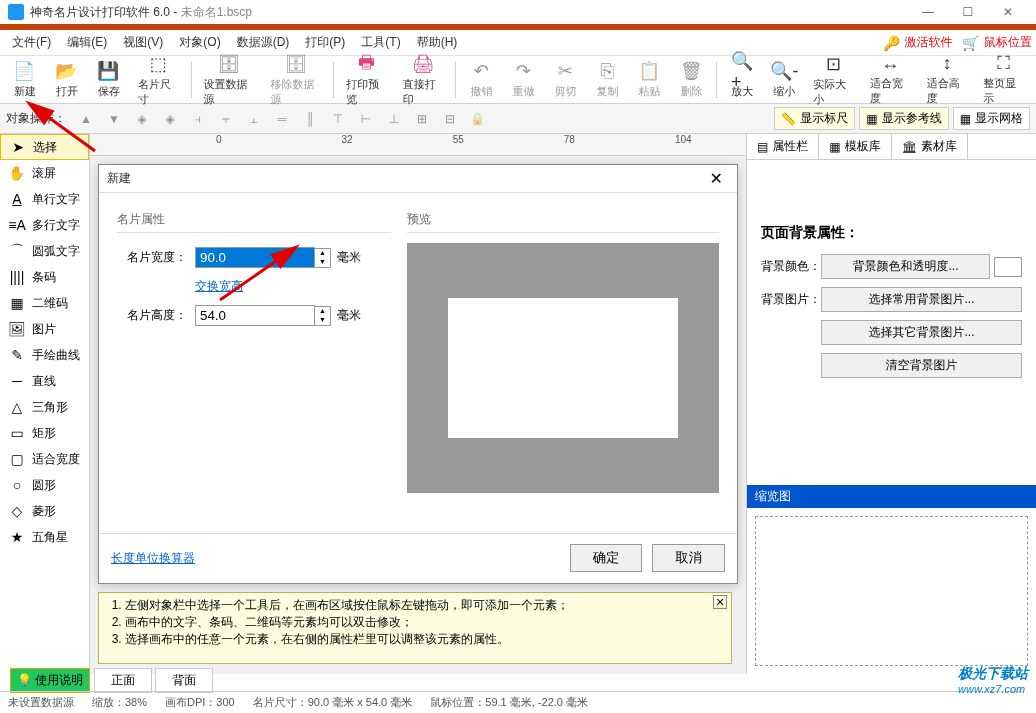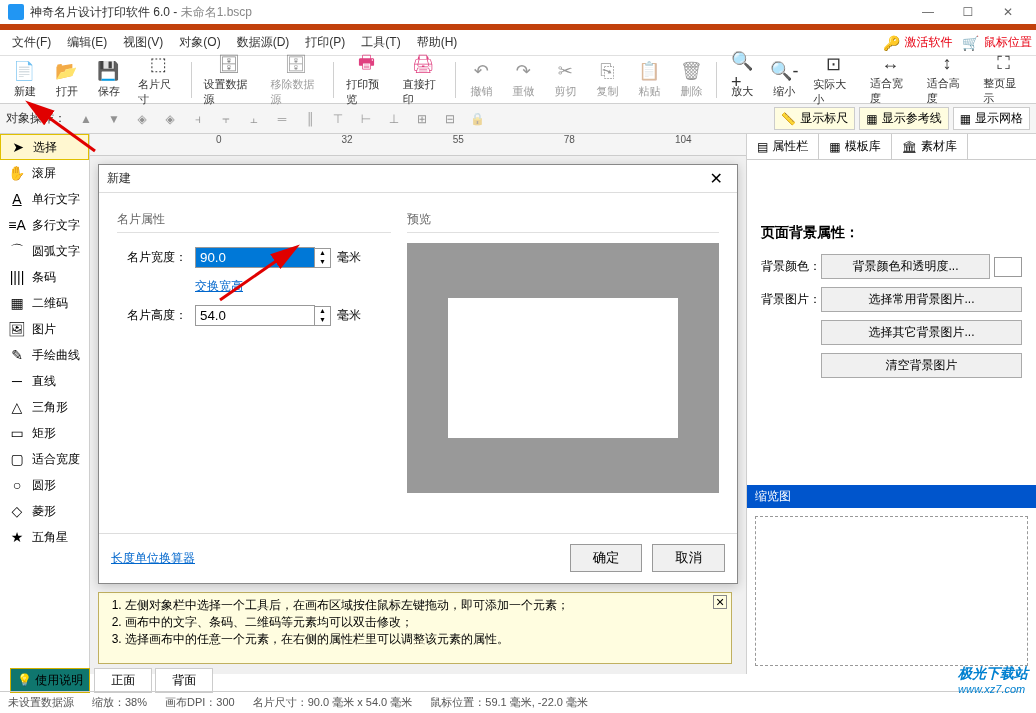--- a/index.html
+++ b/index.html
@@ -93,21 +93,21 @@
 .arrow { position: absolute; pointer-events: none; z-index: 200; }
 
 
 .instructions { position: absolute; left: 98px; top: 592px; width: 634px; height: 72px; background: #fffde0; border: 1px solid #c0b060; padding: 4px 8px; font-size: 12px; z-index: 50; }
 .instructions .inst-close { position: absolute; right: 4px; top: 2px; border: 1px solid #888; width: 14px; height: 14px; font-size: 11px; text-align: center; line-height: 12px; }
 .instructions .inst-title { font-weight: normal; }
 .instructions ol { margin-left: 18px; }
 
 
 .bottom-tabs { position: absolute; left: 10px; top: 668px; display: flex; align-items: center; }
-.btab-icon { background: #0f766e; padding: 3px 6px; border: 1px solid #d0b000; margin-right: 1px; }
+.btab-icon { background: #22c55e; padding: 3px 6px; border: 1px solid #d0b000; margin-right: 1px; }
 .btab { padding: 3px 16px; border: 1px solid #ccc; background: #fff; margin-left: 3px; }
 
 
 .statusbar { position: absolute; bottom: 0; left: 0; right: 16px; height: 22px; border-top: 1px solid #ccc; display: flex; align-items: center; padding: 0 8px; font-size: 11px; color: #555; }
 .statusbar span { margin-right: 18px; }
 
 
 .watermark { position: absolute; right: 8px; bottom: 18px; color: #0080d0; font-size: 14px; font-style: italic; }
 
 .sub-title { color:#888; }

